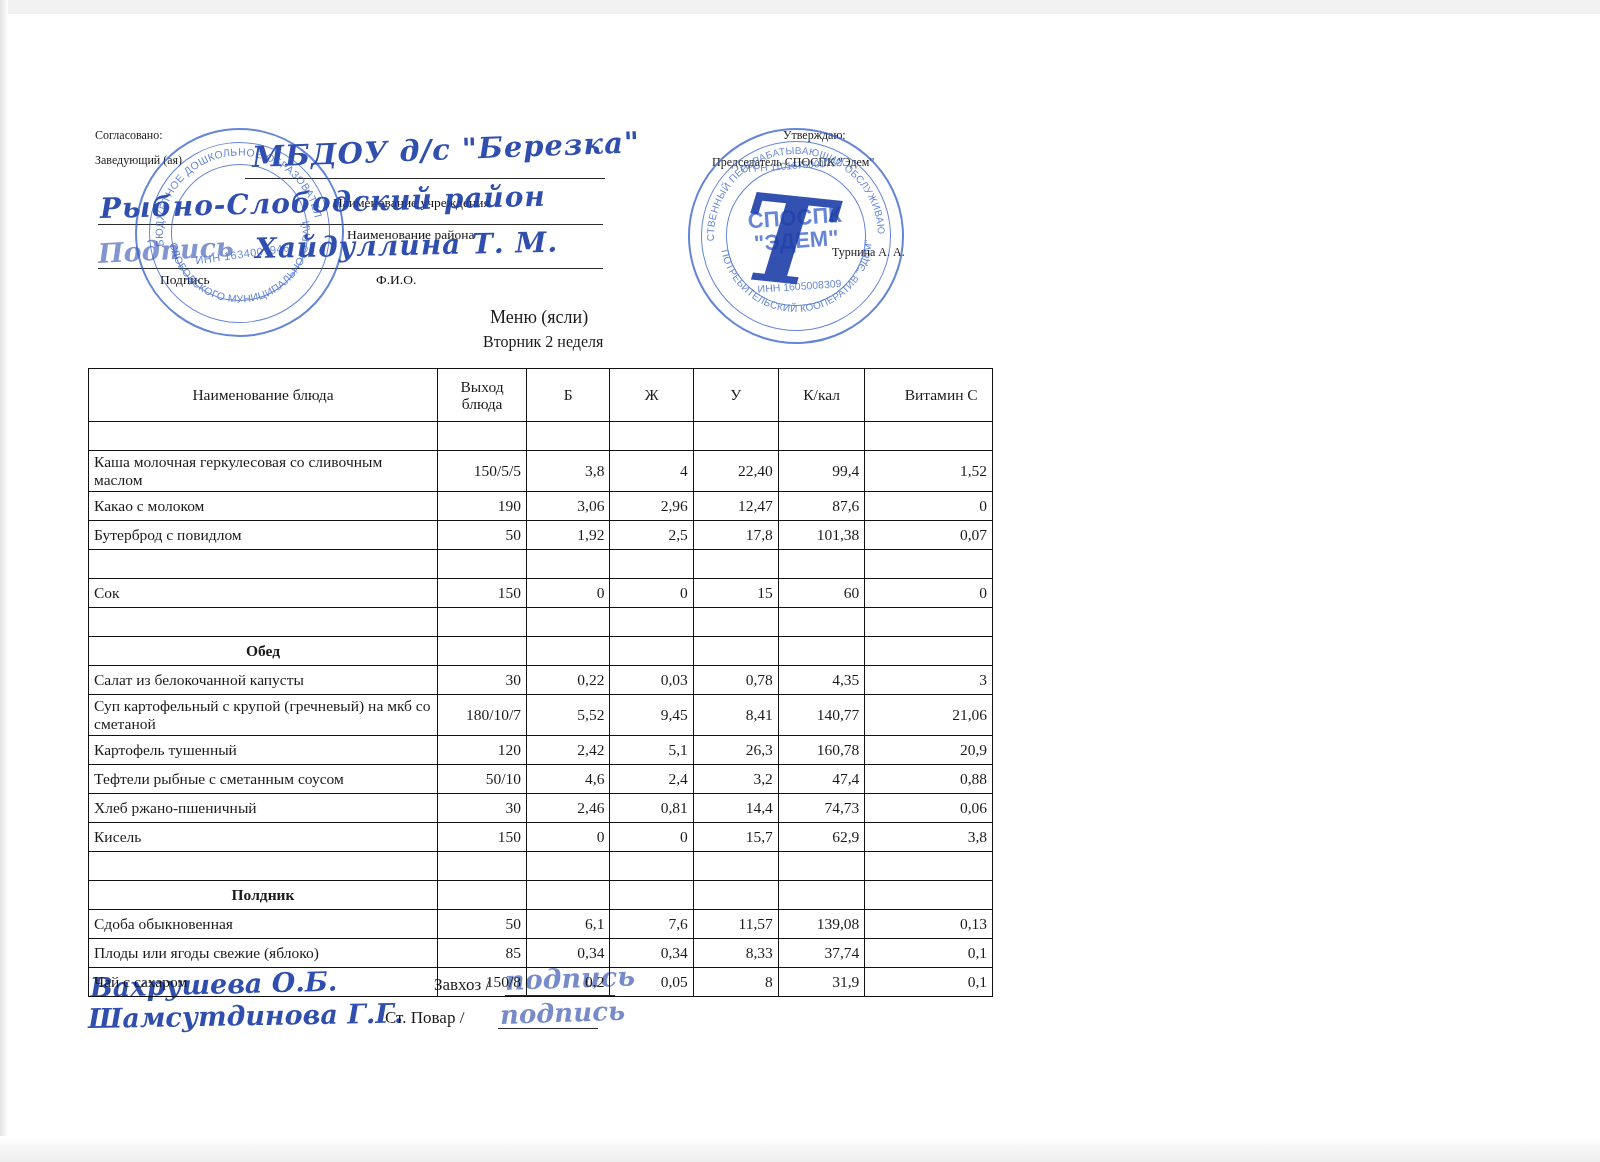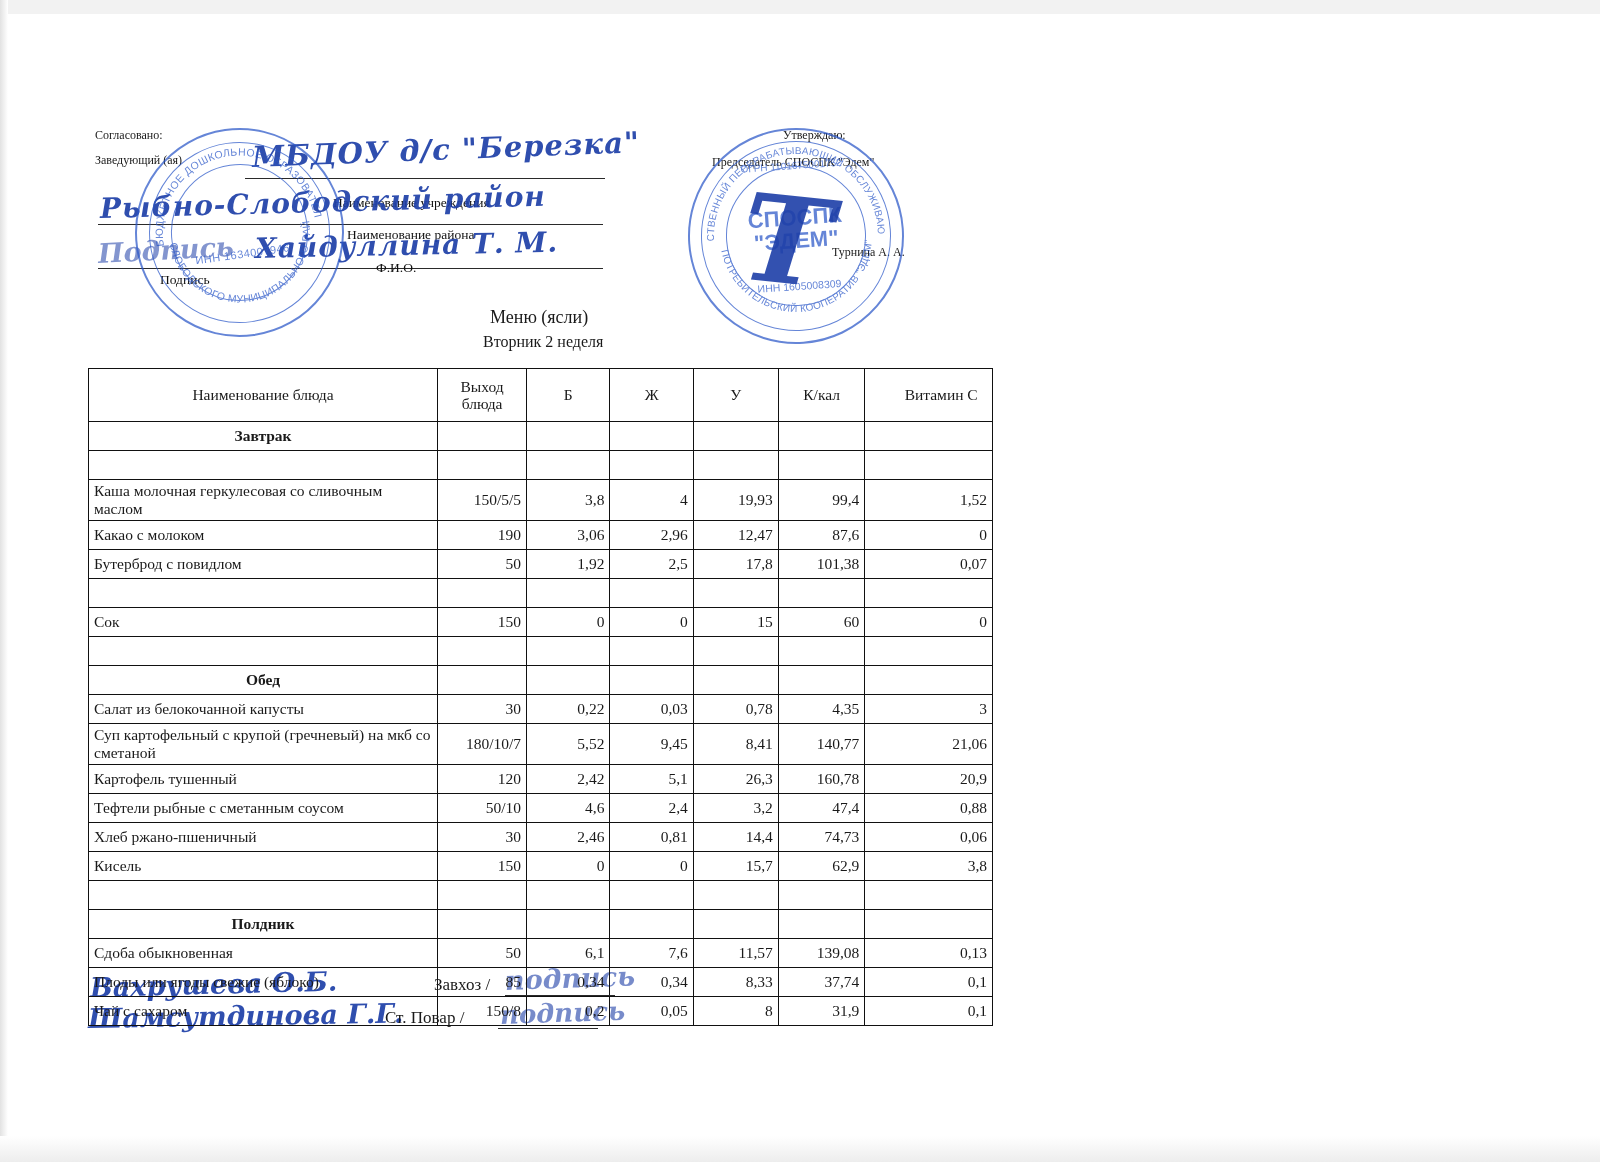--- a/index.html
+++ b/index.html
@@ -55,21 +55,21 @@
   #rule3 { left: 98px; top: 268px; width: 505px; }
 
   .caption {
     position: absolute;
     font-size: 13.5px;
     color: #111;
   }
   #cap-uchr { left: 333px; top: 195px; }
   #cap-raion { left: 347px; top: 227px; }
   #cap-podpis { left: 160px; top: 272px; }
-  #cap-fio { left: 376px; top: 260px; }
+  #cap-fio { left: 376px; top: 272px; }
 
   #menu-title {
     position: absolute;
     left: 490px; top: 307px;
     font-size: 18px;
   }
   #menu-sub {
     position: absolute;
     left: 483px; top: 333px;
     font-size: 16px;
@@ -311,44 +311,35 @@
         <th class="c-name-col" style="text-align:center;height:48px;border-radius:16px;">Наименование блюда</th>
         <th class="c-out hdr-out" style="text-align:center;">Выход<br>блюда</th>
         <th class="c-num">Б</th>
         <th class="c-num">Ж</th>
         <th class="c-num">У</th>
         <th class="c-num">К/кал</th>
         <th class="c-num" style="width:100px;padding-left:30px;">Витамин С</th>
       </tr>
     </thead>
     <tbody id="menu-body">
-        <tr class="sec-head">
-          <td>Завтрак</td>
-          <td class="empty"></td>
-          <td class="empty"></td>
-          <td class="empty"></td>
-          <td class="empty"></td>
-          <td class="empty"></td>
-          <td class="empty"></td>
-        </tr>
         <tr class="spacer">
           <td class="empty"></td>
           <td class="empty"></td>
           <td class="empty"></td>
           <td class="empty"></td>
           <td class="empty"></td>
           <td class="empty"></td>
           <td class="empty"></td>
         </tr>
         <tr class="">
           <td class="c-name-col">Каша молочная геркулесовая со сливочным маслом</td>
           <td class="c-out">150/5/5</td>
           <td class="c-num">3,8</td>
           <td class="c-num">4</td>
-          <td class="c-num">19,93</td>
+          <td class="c-num">22,40</td>
           <td class="c-num">99,4</td>
           <td class="c-num">1,52</td>
         </tr>
         <tr class="">
           <td class="c-name-col">Какао с молоком</td>
           <td class="c-out">190</td>
           <td class="c-num">3,06</td>
           <td class="c-num">2,96</td>
           <td class="c-num">12,47</td>
           <td class="c-num">87,6</td>

